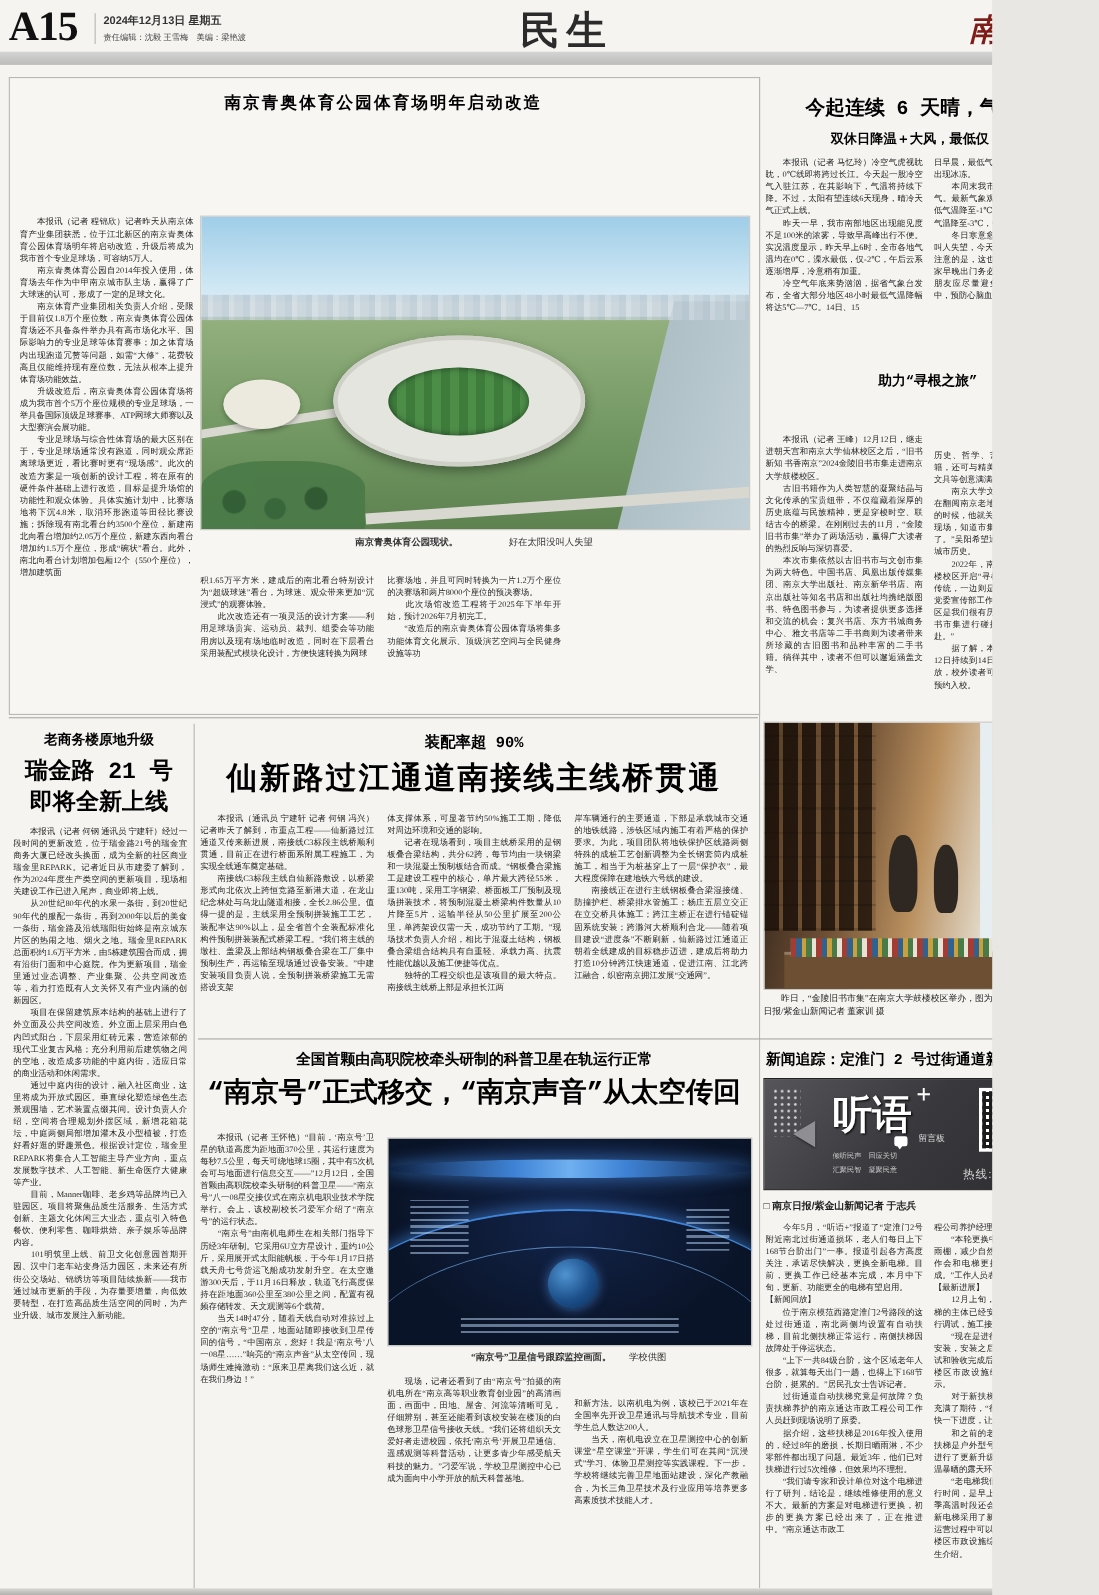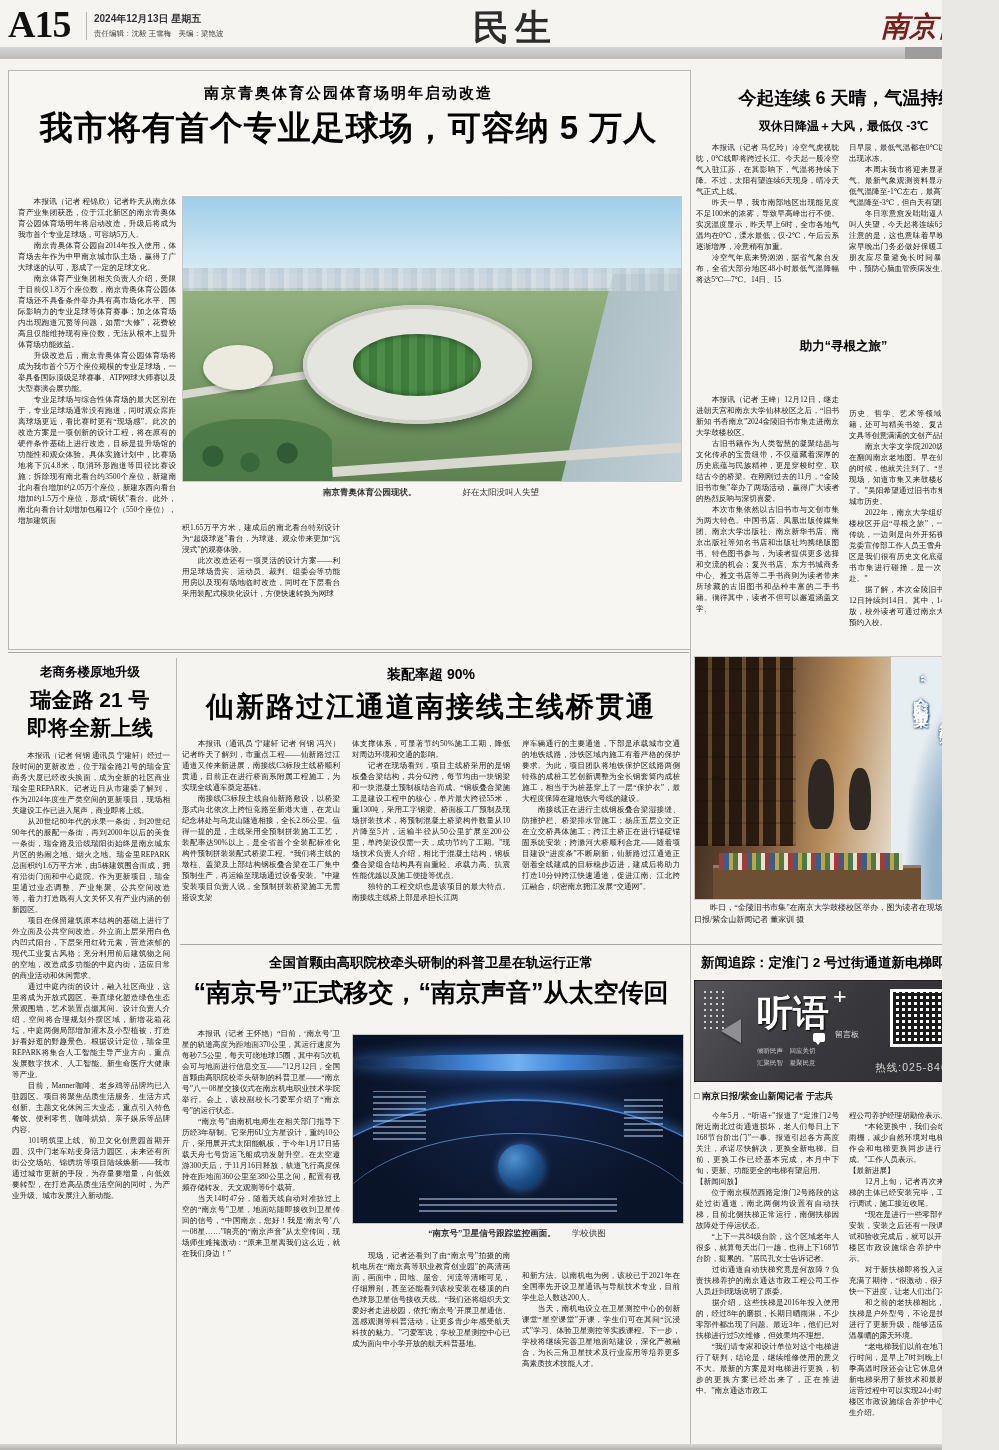--- a/index.html
+++ b/index.html
@@ -1,20 +1,20 @@
 <!DOCTYPE html>
 <html><head>
 <meta charset="utf-8">
 <style>
   html,body{margin:0;padding:0;background:#e8e7e4;}
   .page{position:relative;width:902px;height:1450px;background:#f5f4f1;
-        font-family:"Liberation Serif","DejaVu Serif",serif;color:#1a1a1a;overflow:hidden;padding-left:40px;}
+        font-family:"Liberation Serif","DejaVu Serif",serif;color:#1a1a1a;overflow:hidden;}
   .abs{position:absolute;}
   .sans{font-family:"Liberation Sans","DejaVu Sans",sans-serif;}
-  .hed{font-family:Liberation Sans, sans-serif;font-weight:bold;color:#000;}
+  .hed{font-family:Liberation Mono, monospace;font-weight:bold;color:#000;}
   .center{text-align:center;}
   .body-text{font-size:7.6px;line-height:1.45;text-align:justify;white-space:pre-line;
              overflow:hidden;color:#232323;}
   .cap{font-size:8.5px;color:#333;}
   .rule-h{background:#a9a8a3;height:1px;}
   .rule-v{background:#b7b6b1;width:1px;}
   .photo{overflow:hidden;position:absolute;border:1px solid #c8c7c2;}
   
   .sky{position:absolute;left:0;top:0;right:0;height:27%;background:linear-gradient(#9fcde8,#d9edf6);}
   .cityline{position:absolute;left:0;top:25%;right:0;height:8%;
@@ -87,21 +87,20 @@
   <div class="abs sans" style="left:94px;top:12px;font-size:10px;font-weight:bold;color:#333;">2024年12月13日 星期五</div>
   <div class="abs sans" style="left:94px;top:29px;font-size:7.5px;color:#444;">责任编辑：沈毅 王雪梅　美编：梁艳波</div>
   <div class="abs hed center" style="left:440px;top:4px;width:150px;font-size:36px;letter-spacing:6px;color:#2b2b2b;">民生</div>
   <div class="abs" style="left:848px;top:8px;width:145px;font-size:28px;font-weight:bold;color:#7d1d18;font-style:italic;text-align:right;">南京日报</div>
   <div class="abs" style="left:0;top:47px;width:999px;height:12px;background:linear-gradient(#d4d4d2,#bcbcba);"></div>
   <div class="abs" style="left:905px;top:47px;width:94px;height:12px;background:#9d9d9b;"></div>
   <div class="abs sans" style="left:905px;top:49px;width:88px;font-size:7px;color:#f2f2f0;text-align:right;">www.njdaily.cn</div>
 
   <div class="abs" style="left:8px;top:70px;width:681px;height:578px;border:1px solid #b8b7b2;background:#f7f6f3;"></div>
   <div class="abs hed center" style="left:9px;top:84px;width:679px;font-size:15px;letter-spacing:2px;">南京青奥体育公园体育场明年启动改造</div>
-  <div class="abs hed center" style="left:9px;top:106px;width:679px;font-size:33px;font-weight:900;letter-spacing:1px;">我市将有首个专业足球场，可容纳 5 万人</div>
   <div class="abs body-text" style="left:18px;top:196px;width:158px;height:448px;">　　本报讯（记者 程锦欣）记者昨天从南京体育产业集团获悉，位于江北新区的南京青奥体育公园体育场明年将启动改造，升级后将成为我市首个专业足球场，可容纳5万人。
 　　南京青奥体育公园自2014年投入使用，体育场去年作为中甲南京城市队主场，赢得了广大球迷的认可，形成了一定的足球文化。
 　　南京体育产业集团相关负责人介绍，受限于目前仅1.8万个座位数，南京青奥体育公园体育场还不具备条件举办具有高市场化水平、国际影响力的专业足球等体育赛事；加之体育场内出现跑道冗赘等问题，如需“大修”，花费较高且仅能维持现有座位数，无法从根本上提升体育场功能效益。
 　　升级改造后，南京青奥体育公园体育场将成为我市首个5万个座位规模的专业足球场，一举具备国际顶级足球赛事、ATP网球大师赛以及大型赛演会展功能。
 　　专业足球场与综合性体育场的最大区别在于，专业足球场通常没有跑道，同时观众席距离球场更近，看比赛时更有“现场感”。此次的改造方案是一项创新的设计工程，将在原有的硬件条件基础上进行改造，目标是提升场馆的功能性和观众体验。具体实施计划中，比赛场地将下沉4.8米，取消环形跑道等田径比赛设施；拆除现有南北看台约3500个座位，新建南北向看台增加约2.05万个座位，新建东西向看台增加约1.5万个座位，形成“碗状”看台。此外，南北向看台计划增加包厢12个（550个座位），增加建筑面</div>
 
   <div class="photo" style="left:182px;top:196px;width:498px;height:284px;">
     <div class="ground"></div>
     <div class="river"></div>
     <div class="sky"></div>
@@ -113,20 +112,23 @@
     <div class="stad-outer">
       <div class="stad-inner"></div>
     </div>
   </div>
   <div class="abs" style="left:182px;top:487px;width:498px;display:flex;justify-content:center;gap:46px;">
     <span class="cap" style="font-weight:bold;">南京青奥体育公园现状。</span>
     <span class="cap">好在太阳没叫人失望</span>
   </div>
   <div class="abs body-text" style="left:182px;top:522px;width:158px;height:122px;">积1.65万平方米，建成后的南北看台特别设计为“超级球迷”看台，为球迷、观众带来更加“沉浸式”的观赛体验。
 　　此次改造还有一项灵活的设计方案——利用足球场贵宾、运动员、裁判、组委会等功能用房以及现有场地临时改造，同时在下层看台采用装配式模块化设计，方便快速转换为网球</div>
+  <div class="abs body-text" style="left:352px;top:522px;width:158px;height:122px;">比赛场地，并且可同时转换为一片1.2万个座位的决赛场和两片8000个座位的预决赛场。
+　　此次场馆改造工程将于2025年下半年开始，预计2026年7月初完工。
+　　“改造后的南京青奥体育公园体育场将集多功能体育文化展示、顶级演艺空间与全民健身设施等功</div>
 
   <div class="abs rule-v" style="left:690px;top:70px;height:1374px;"></div>
   <div class="abs hed center" style="left:716px;top:86px;width:299px;font-size:18px;font-weight:900;">今起连续 6 天晴，气温持续下降</div>
   <div class="abs hed center" style="left:694px;top:118px;width:299px;font-size:12px;">双休日降温＋大风，最低仅 -3℃</div>
   <div class="abs body-text" style="left:696px;top:142px;width:143px;height:184px;">　　本报讯（记者 马忆玲）冷空气虎视眈眈，0℃线即将跨过长江。今天起一股冷空气入驻江苏，在其影响下，气温将持续下降。不过，太阳有望连续6天现身，晴冷天气正式上线。
 　　昨天一早，我市南部地区出现能见度不足100米的浓雾，导致早高峰出行不便。实况温度显示，昨天早上6时，全市各地气温均在0℃，溧水最低，仅-2℃，午后云系逐渐增厚，冷意稍有加重。
 　　冷空气年底来势汹汹，据省气象台发布，全省大部分地区48小时最低气温降幅将达5℃—7℃。14日、15</div>
   <div class="abs body-text" style="left:849px;top:142px;width:143px;height:184px;">日早晨，最低气温都在0℃以下，并且还会出现冰冻。
 　　本周末我市将迎来显著降温和大风天气。最新气象观测资料显示，周六全市最低气温降至-1℃左右，最高7℃；周日最低气温降至-3℃，但白天有望回升至10℃。
 　　冬日寒意愈发咄咄逼人，好在太阳没叫人失望，今天起将连续6天“在岗”。需要注意的是，这也意味着早晚寒意加重，大家早晚出门务必做好保暖工作，尤其老年朋友应尽量避免长时间暴露在寒冷环境中，预防心脑血管疾病发生。</div>

